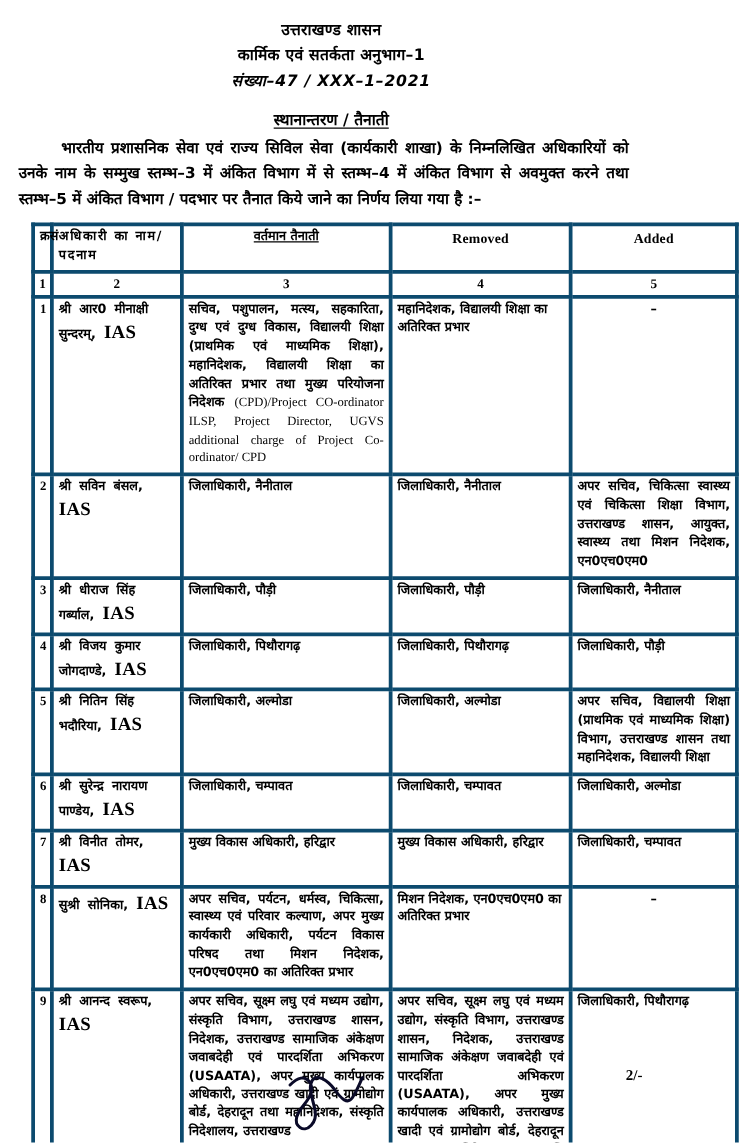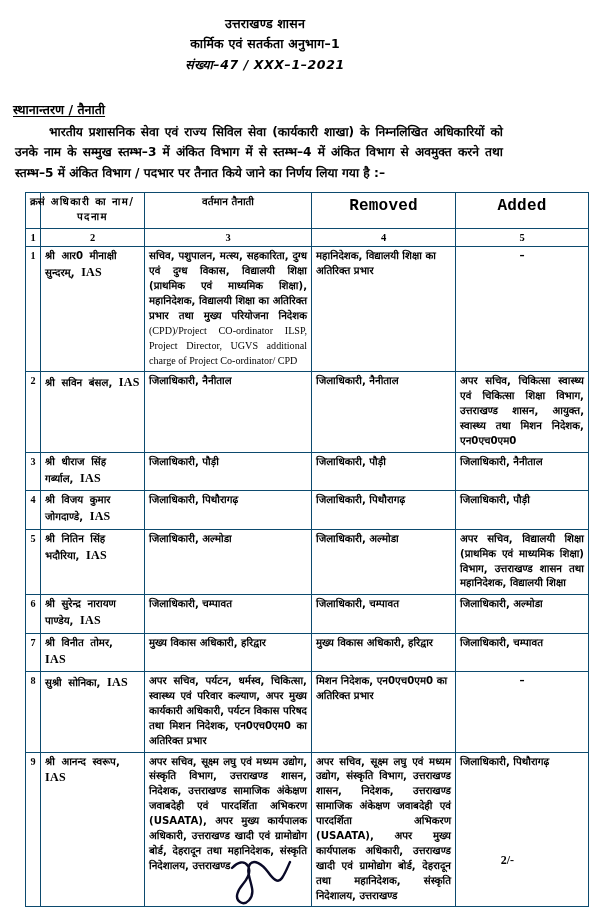--- a/index.html
+++ b/index.html
@@ -33,22 +33,22 @@
     font-weight: 700;
     line-height: 1.62;
     letter-spacing: 0.2px;
   }
   .doc-header .hline.num {
     letter-spacing: 0.6px;
     font-style: italic;
   }
 
   .subject {
-    text-align: left;
-    margin-top: 24px;
+    text-align: center;
+    margin-top: 10px;
     margin-bottom: 4px;
   }
   .subject span {
     font-size: 12.5px;
     font-weight: 700;
     text-decoration: underline;
     text-underline-offset: 2px;
   }
 
   .intro {
@@ -65,47 +65,47 @@
   .tbl-wrap {
     margin: 0 0 0 12px;
     width: 563px;
   }
   table.gtable {
     border-collapse: collapse;
     width: 563px;
     table-layout: fixed;
   }
   table.gtable td, table.gtable th {
-    border: 1px solid #0c4a6e;
+    border: 3px solid #0c4a6e;
     vertical-align: top;
     padding: 2px 4px 3px 4px;
     font-size: 10.2px;
     line-height: 1.46;
     font-weight: 600;
   }
   .c1 { width: 15px;  text-align: center; }
   .c2 { width: 104px; }
-  .c3 { width: 167px; }
+  .c3 { width: 167px; text-decoration: underline; }
   .c4 { width: 144px; }
   .c5 { width: 133px; }
 
   thead th {
     text-align: center;
     font-weight: 700;
     font-size: 10.6px;
     padding-top: 3px;
     padding-bottom: 3px;
   }
   thead th.hdr-name {
-    text-align: center;
+    text-align: left;
     letter-spacing: 1.4px;
   }
   thead th.hdr-latin {
-    font-family: Liberation Mono, monospace;
-    font-size: 16px;
+    font-family: Liberation Serif, serif;
+    font-size: 11px;
     letter-spacing: 0.2px;
   }
   tr.numrow td {
     text-align: center;
     font-weight: 700;
     font-size: 10.5px;
     padding: 1px 2px;
     font-family: "Liberation Serif", "DejaVu Serif", serif;
   }
   td.idx {
@@ -127,21 +127,21 @@
     font-weight: 700;
   }
   .latin {
     font-family: "Liberation Serif", "DejaVu Serif", serif;
     font-weight: 400;
     font-size: 10.1px;
   }
   .ias {
     font-family: "Liberation Serif", "DejaVu Serif", serif;
     font-weight: 700;
-    font-size: 12px;
+    font-size: 15px;
     letter-spacing: 0.3px;
   }
 
   
   .pagemark {
     position: absolute;
     right: 16px;
     bottom: 46px;
     font-size: 12px;
     font-weight: 700;

